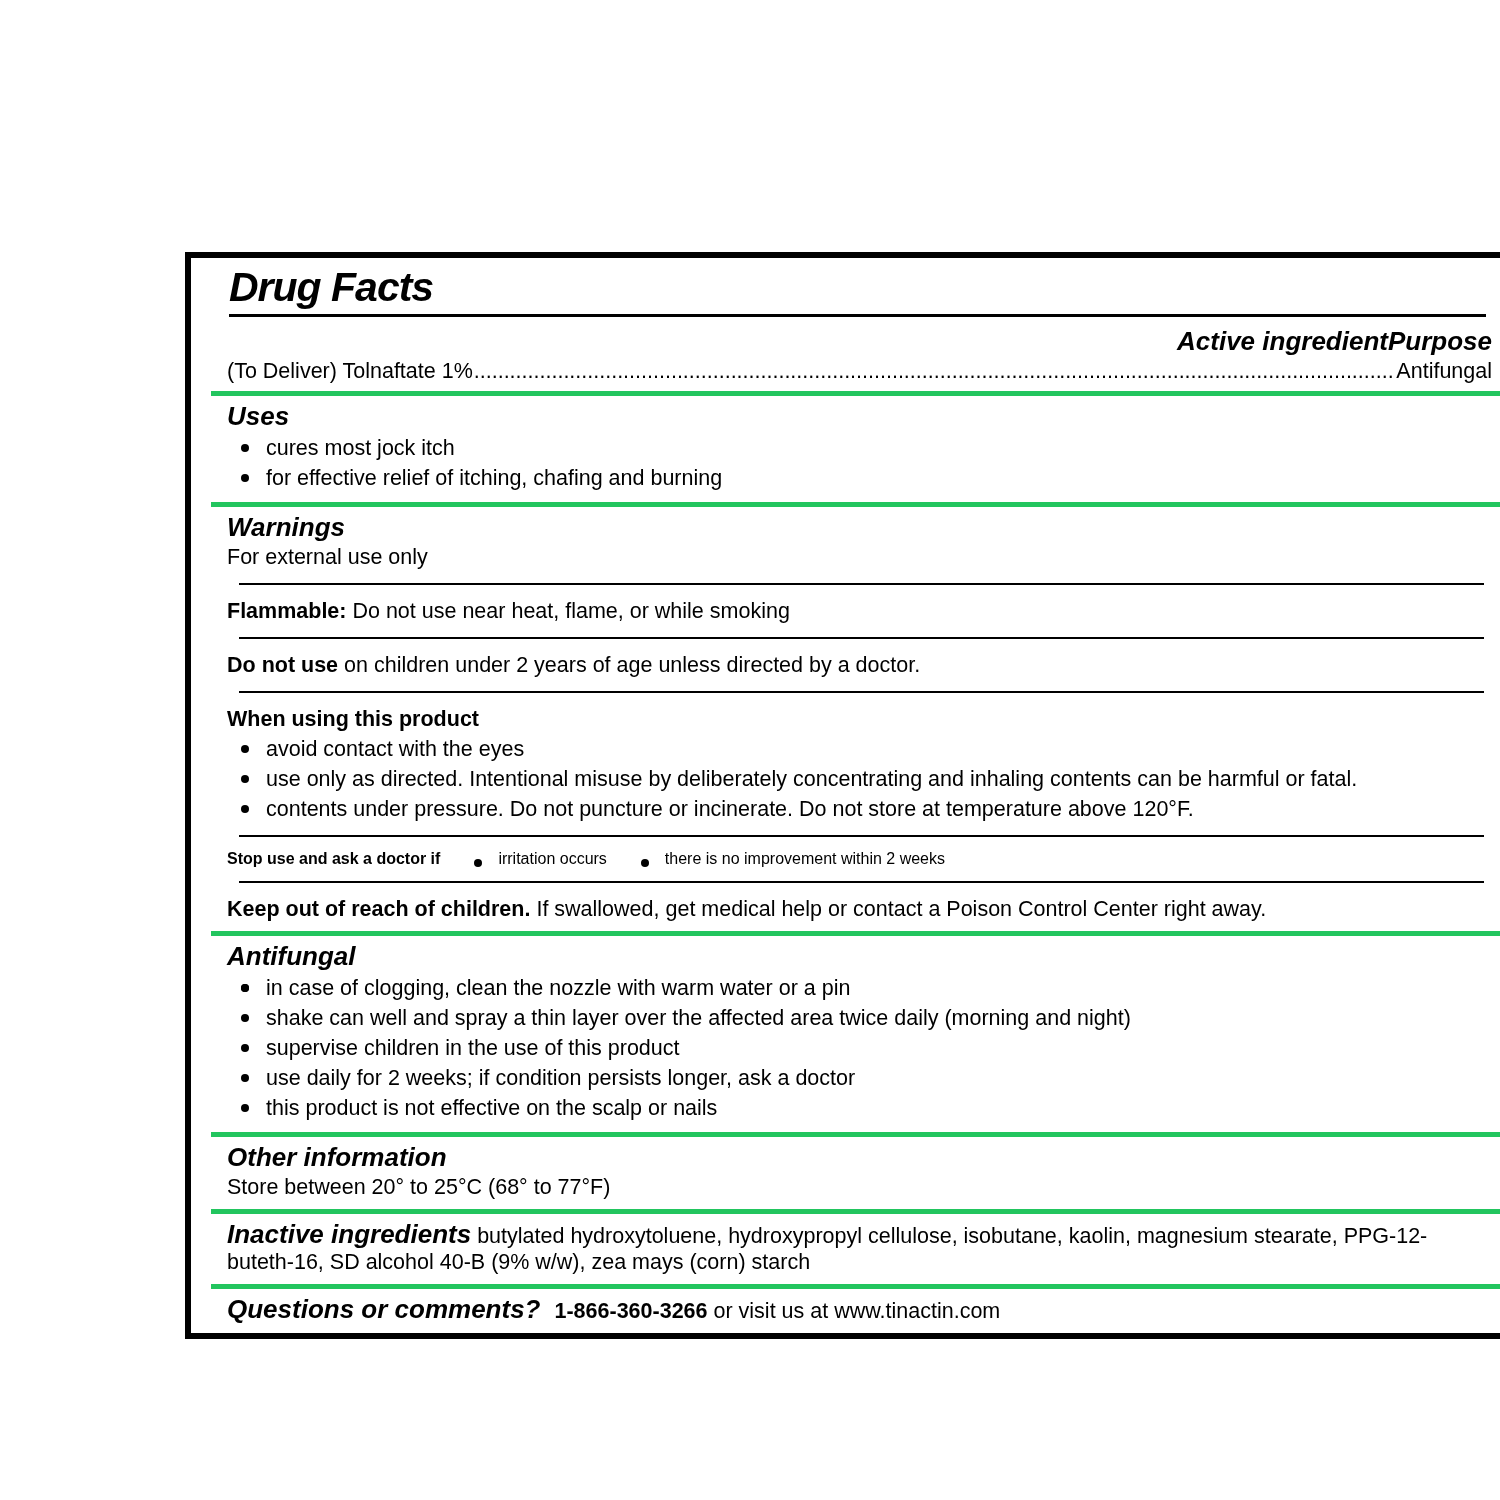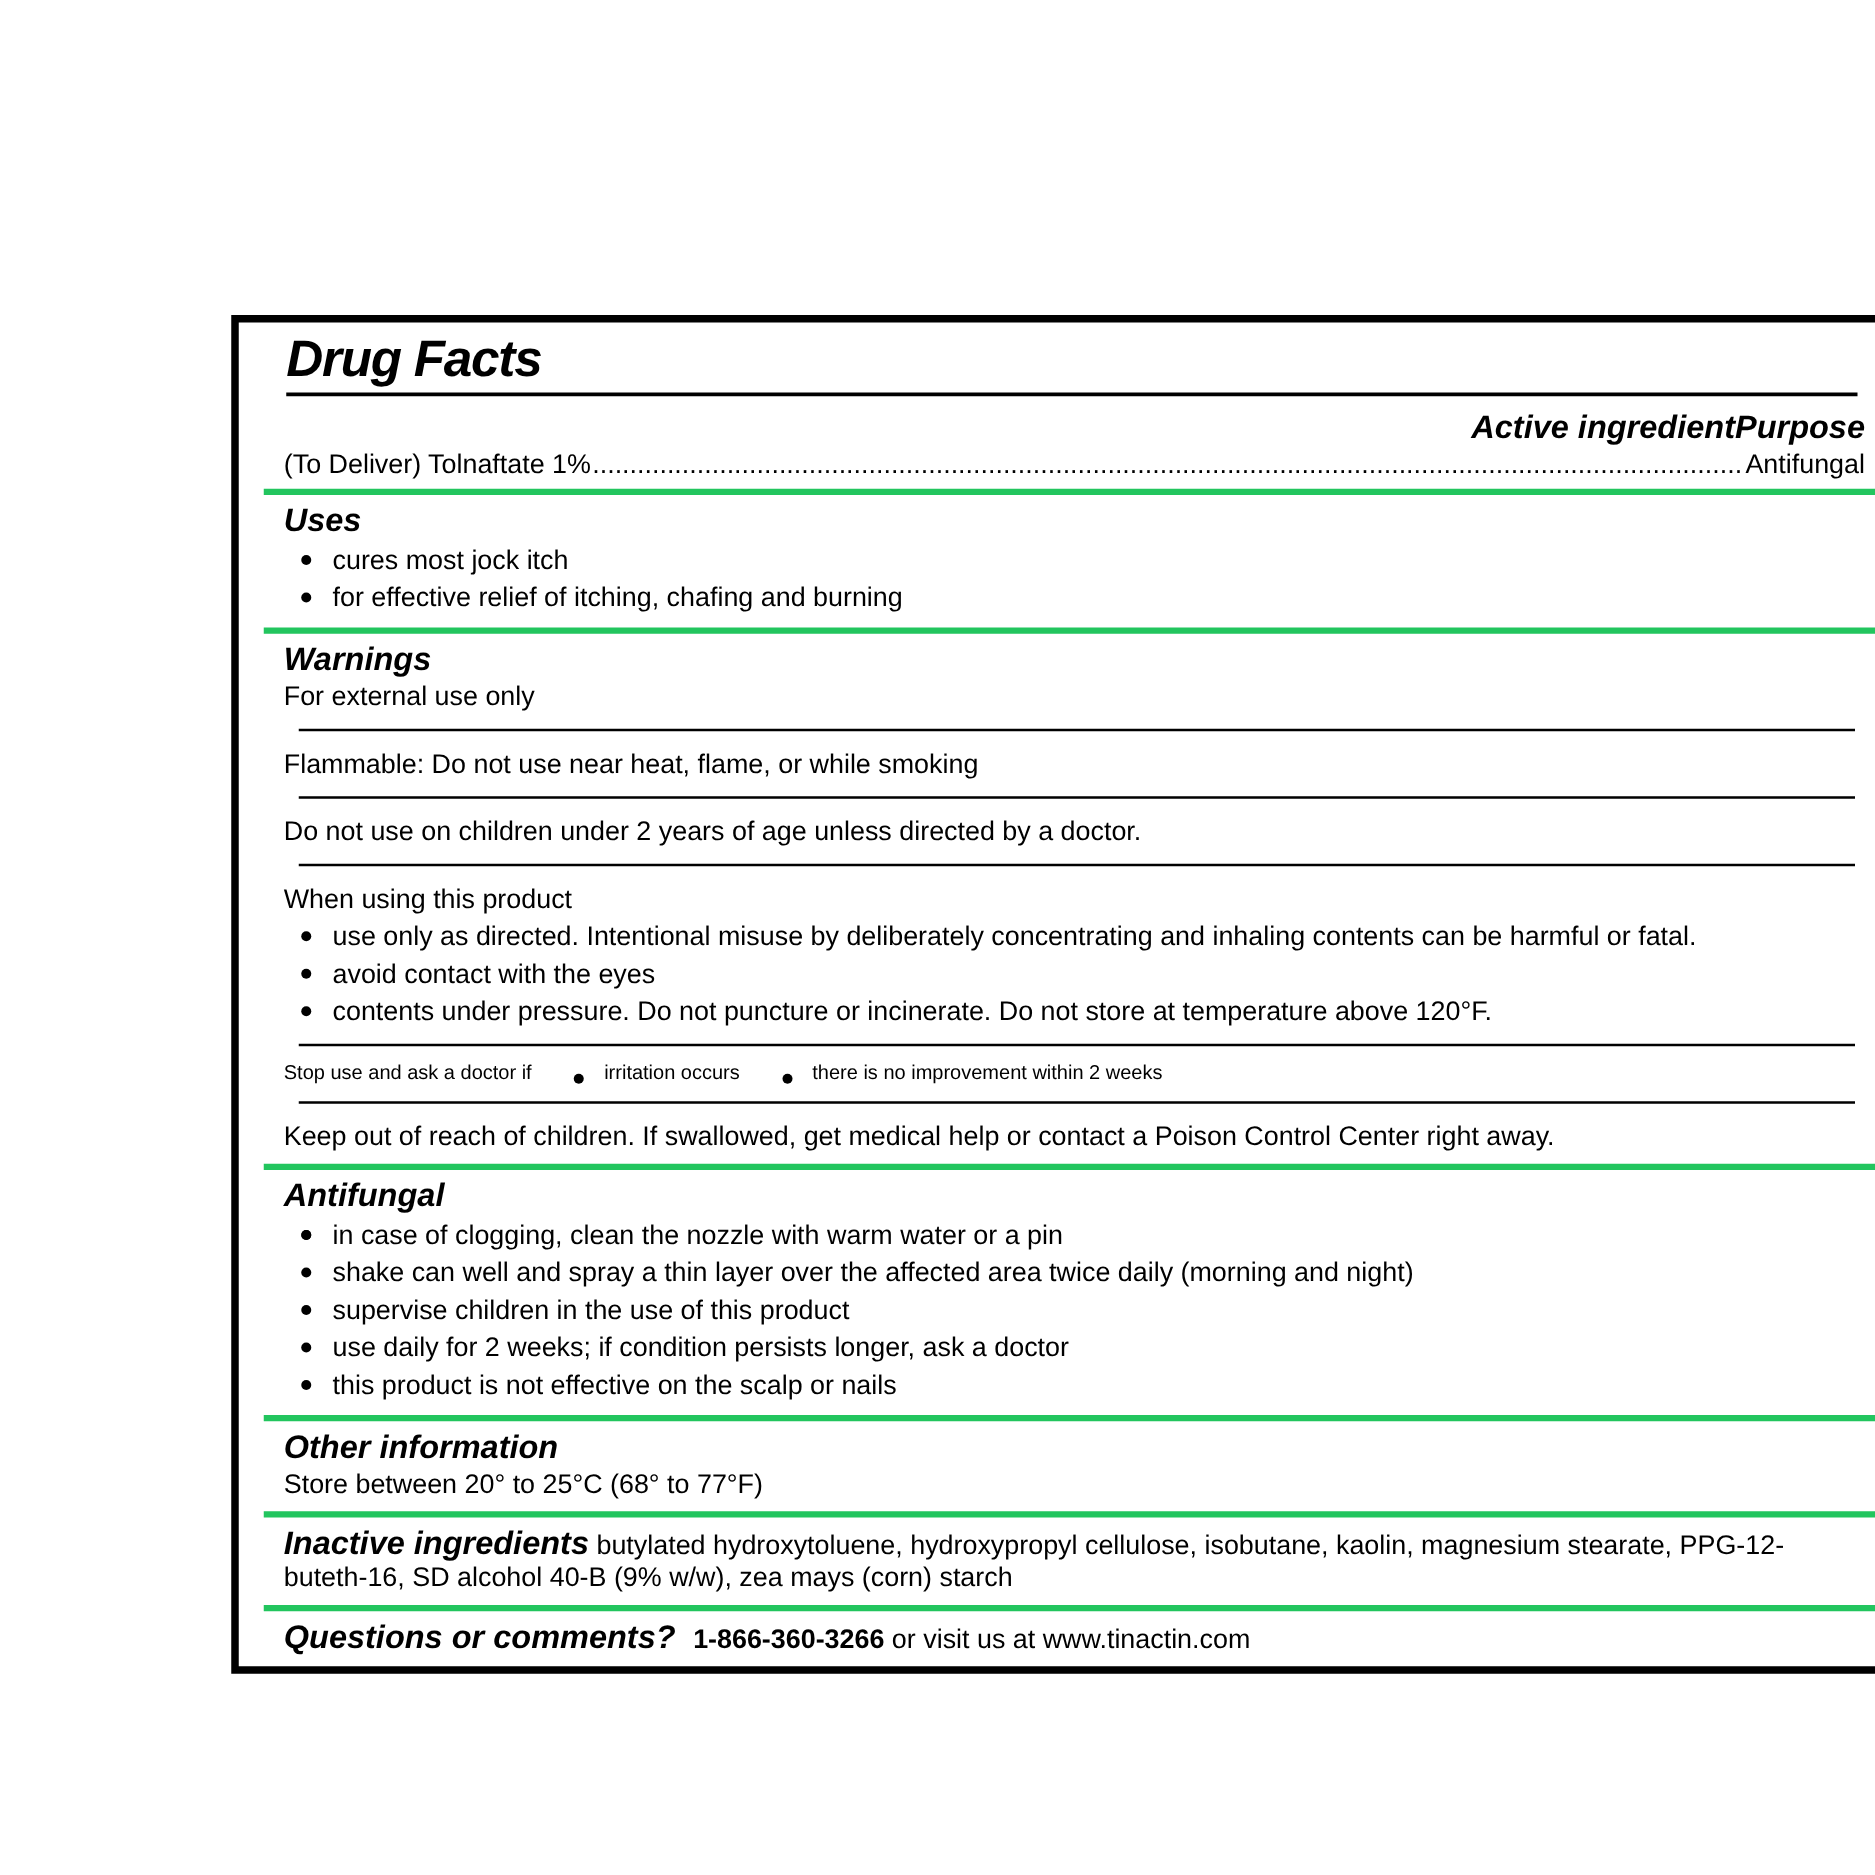--- a/index.html
+++ b/index.html
@@ -86,21 +86,21 @@
   ul.blist li > .dot {
     position: absolute;
     left: 2px; top: 9px;
   }
   .thin-rule {
     height: 2px;
     background: #000000;
     margin: 13px 8px 13px 12px;
   }
   .sub-p { margin: 2px 0; }
-  b.inl { font-weight: normal; }
+  b.inl { font-weight: bold; }
   .stopuse-row {
     display: flex;
     align-items: baseline;
     gap: 34px;
     margin: 2px 0;
   }
   .stopuse-item {
     position: relative;
     padding-left: 24px;
   }
@@ -155,22 +155,22 @@
     <p class="sub-p"><b class="inl">Flammable:</b><span> Do not use near heat, flame, or while smoking</span></p>
 
     <div class="thin-rule"></div>
 
     <p class="sub-p"><b class="inl">Do not use</b><span> on children under 2 years of age unless directed by a doctor.</span></p>
 
     <div class="thin-rule"></div>
 
     <p class="sub-p"><b class="inl">When using this product</b></p>
     <ul class="blist">
+        <li><span class="dot"></span><span class="li-text">avoid contact with the eyes</span></li>
         <li><span class="dot"></span><span class="li-text">use only as directed. Intentional misuse by deliberately concentrating and inhaling contents can be harmful or fatal.</span></li>
-        <li><span class="dot"></span><span class="li-text">avoid contact with the eyes</span></li>
         <li><span class="dot"></span><span class="li-text">contents under pressure. Do not puncture or incinerate. Do not store at temperature above 120°F.</span></li>
       </ul>
 
     <div class="thin-rule"></div>
 
     <div class="stopuse-row">
       <b class="inl">Stop use and ask a doctor if</b>
       <span style="display:flex; gap:34px;">
           <span class="stopuse-item"><span class="dot"></span><span>irritation occurs</span></span>
           <span class="stopuse-item"><span class="dot"></span><span>there is no improvement within 2 weeks</span></span>

